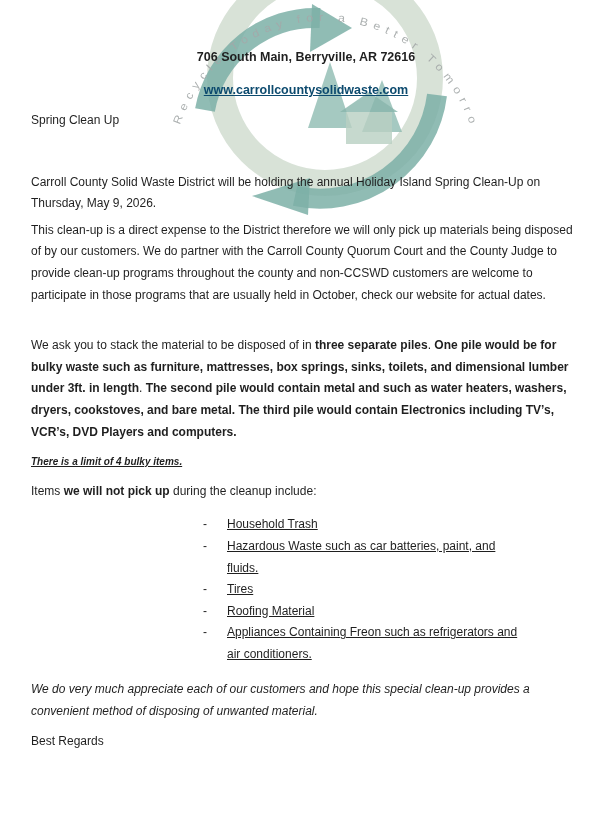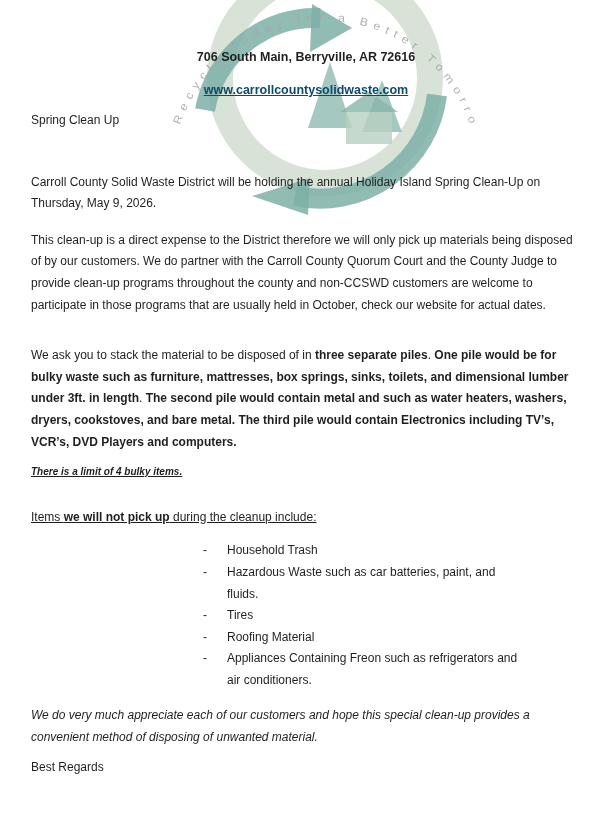--- a/index.html
+++ b/index.html
@@ -9,29 +9,29 @@
   }
   .watermark{position:absolute;left:0;top:0;z-index:0;}
   .content{position:relative;z-index:1;padding:49px 30px 0 31px;font-size:12px;line-height:21.6px;}
   .hdr{text-align:center;font-weight:700;font-size:12.5px;}
   .hdr p{margin:0 0 17px;line-height:16px;}
   .hdr p.link-line{margin-bottom:0;}
   .hdr a{color:#0c4a6e;text-decoration:underline;cursor:pointer;}
   .subject{margin:12px 0 0;}
   .para{margin:0;}
   .p-intro{margin-top:40px;}
-  .p-expense{margin-top:15px;}
+  .p-expense{margin-top:5px;}
   .p-piles{margin-top:29px;}
   .b{font-weight:700;}
   .limit{margin:8px 0 0;font-weight:700;font-style:italic;text-decoration:underline;font-size:10px;}
-  .p-notpicked{margin-top:24px;text-decoration:underline;}
+  .p-notpicked{margin-top:8px;}
   .xlist{margin:12px 0 0;}
   .xrow{display:flex;margin-left:172px;line-height:21.6px;}
   .xrow .marker{width:24px;flex:0 0 24px;}
-  .xrow .itxt{max-width:300px;}
+  .xrow .itxt{max-width:300px;text-decoration:underline;}
   .p-closing{margin-top:14px;max-width:540px;font-style:italic;}
   .signoff{margin:8px 0 0;}
 </style>
 </head>
 <body>
 
 <div class="page">
 
   <svg class="watermark" width="611" height="240" viewBox="0 0 611 240" aria-hidden="true">
     <g opacity="0.8">

